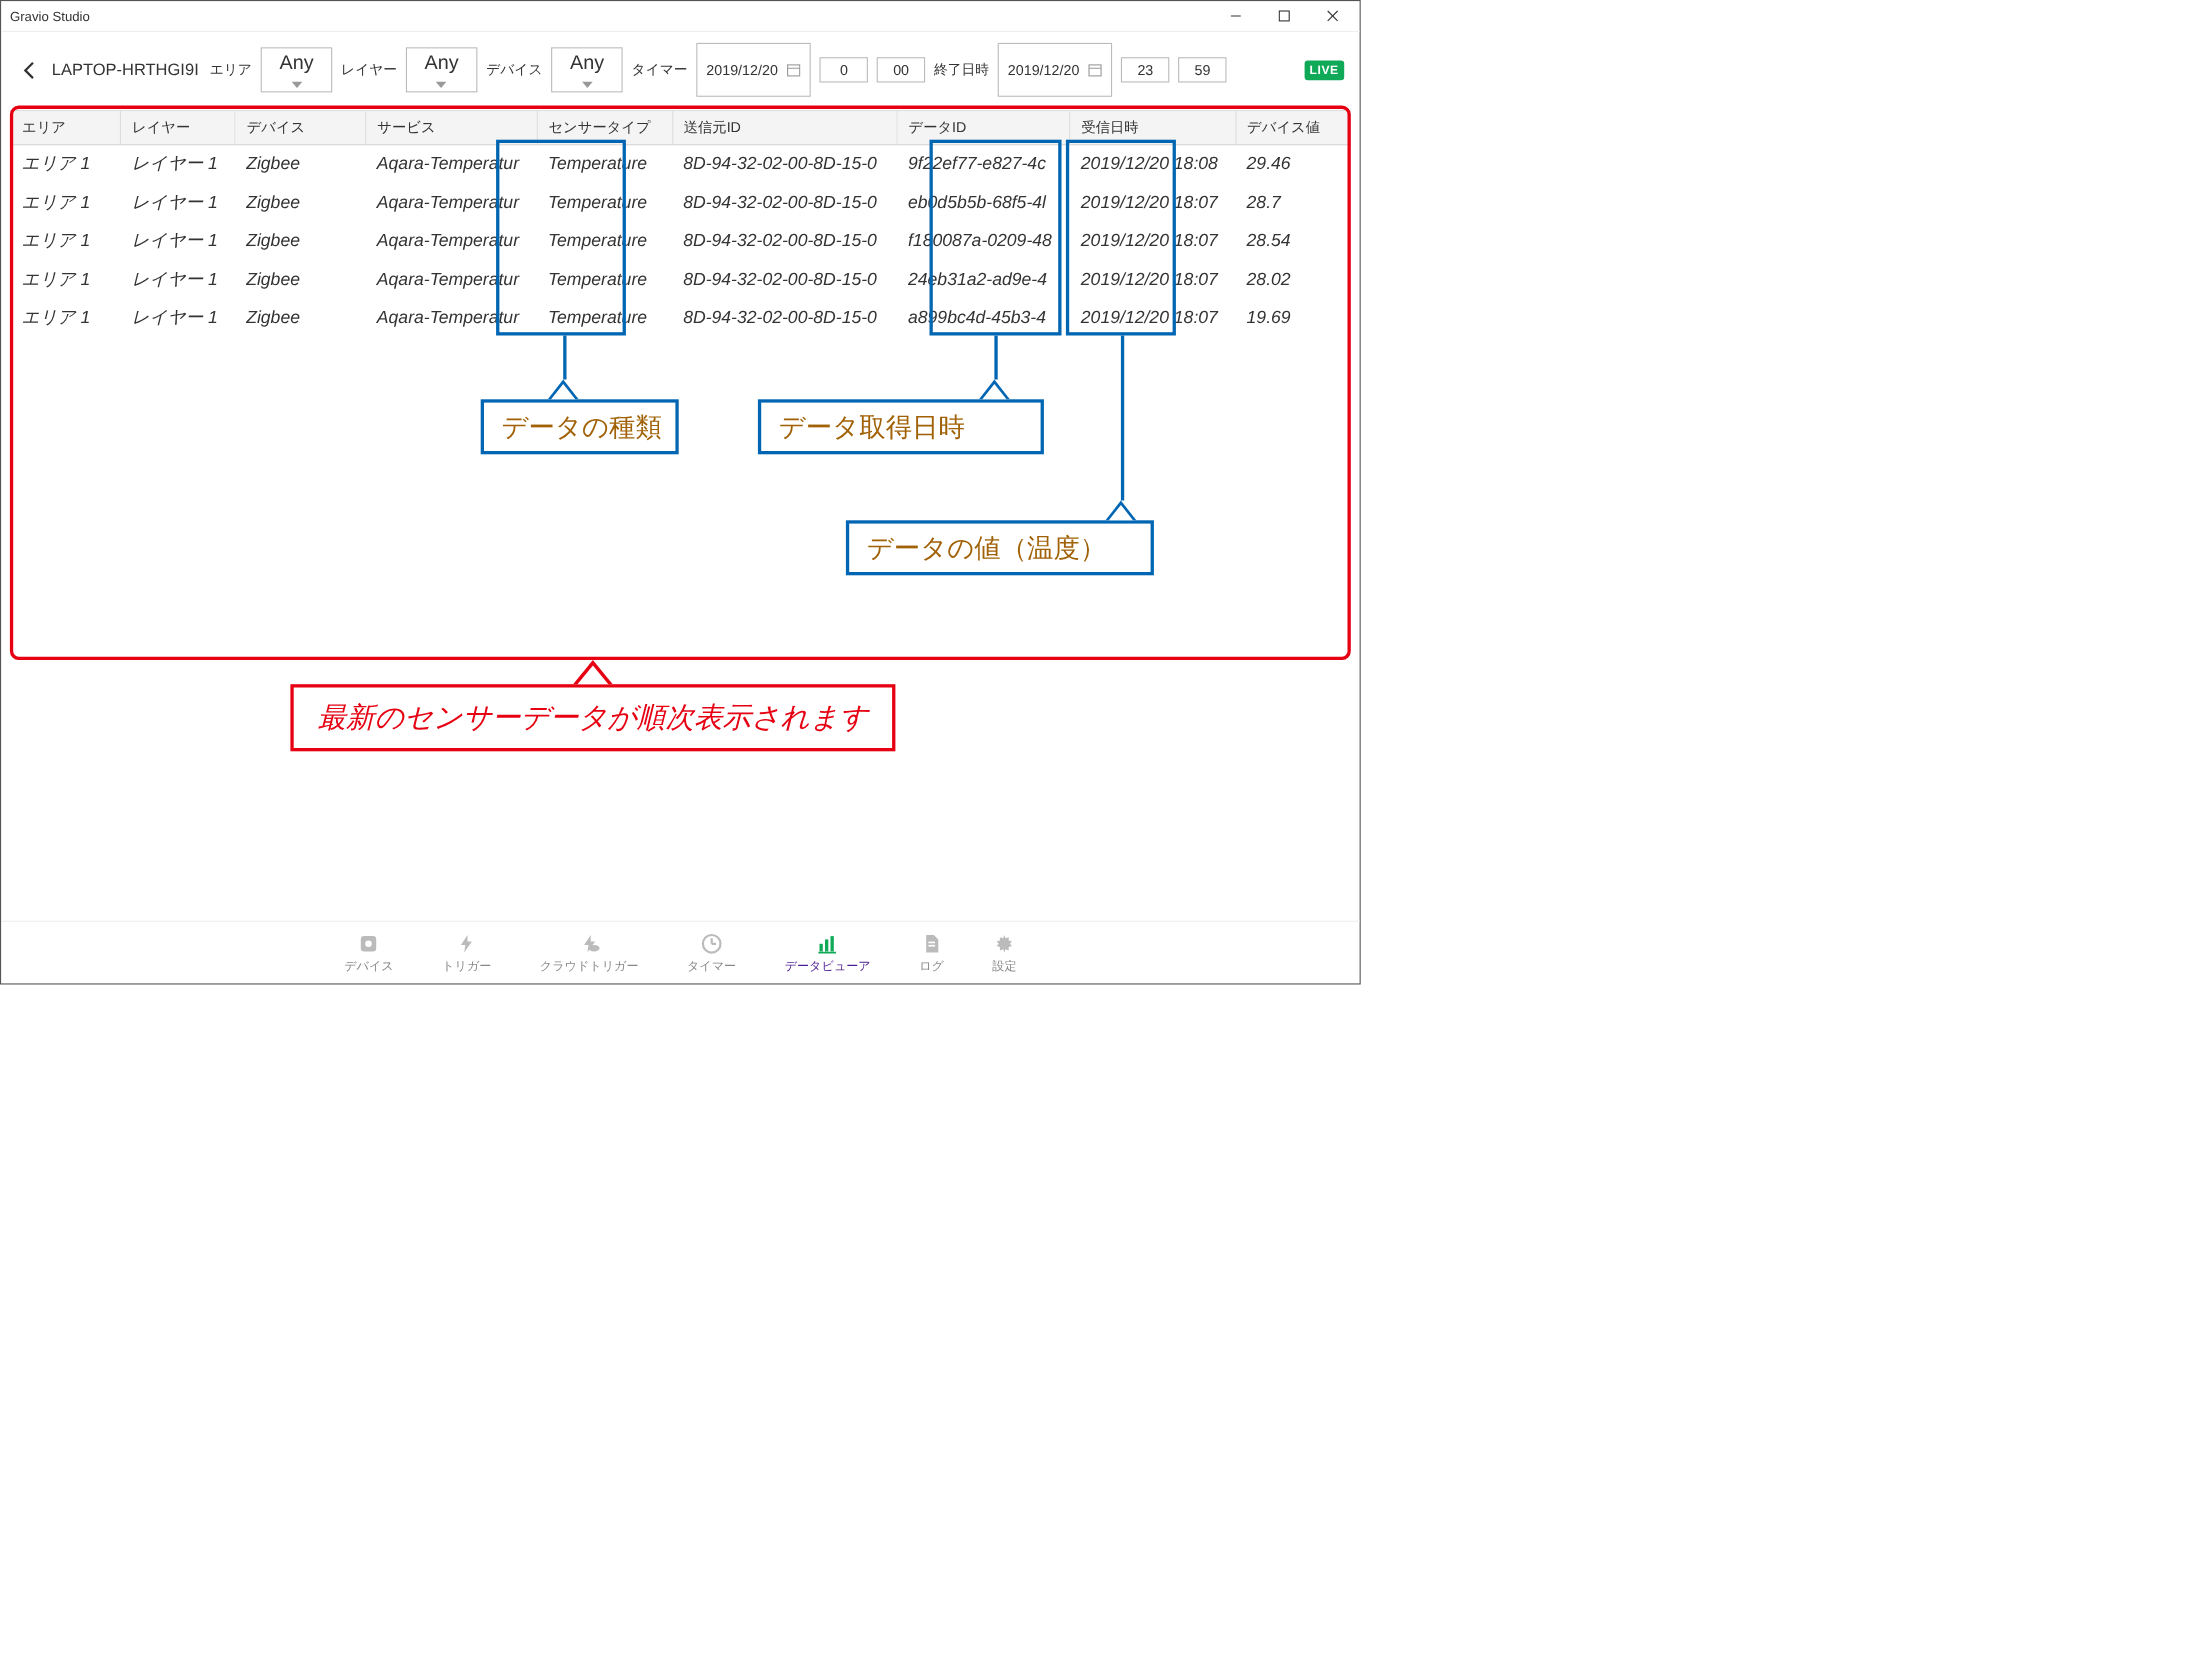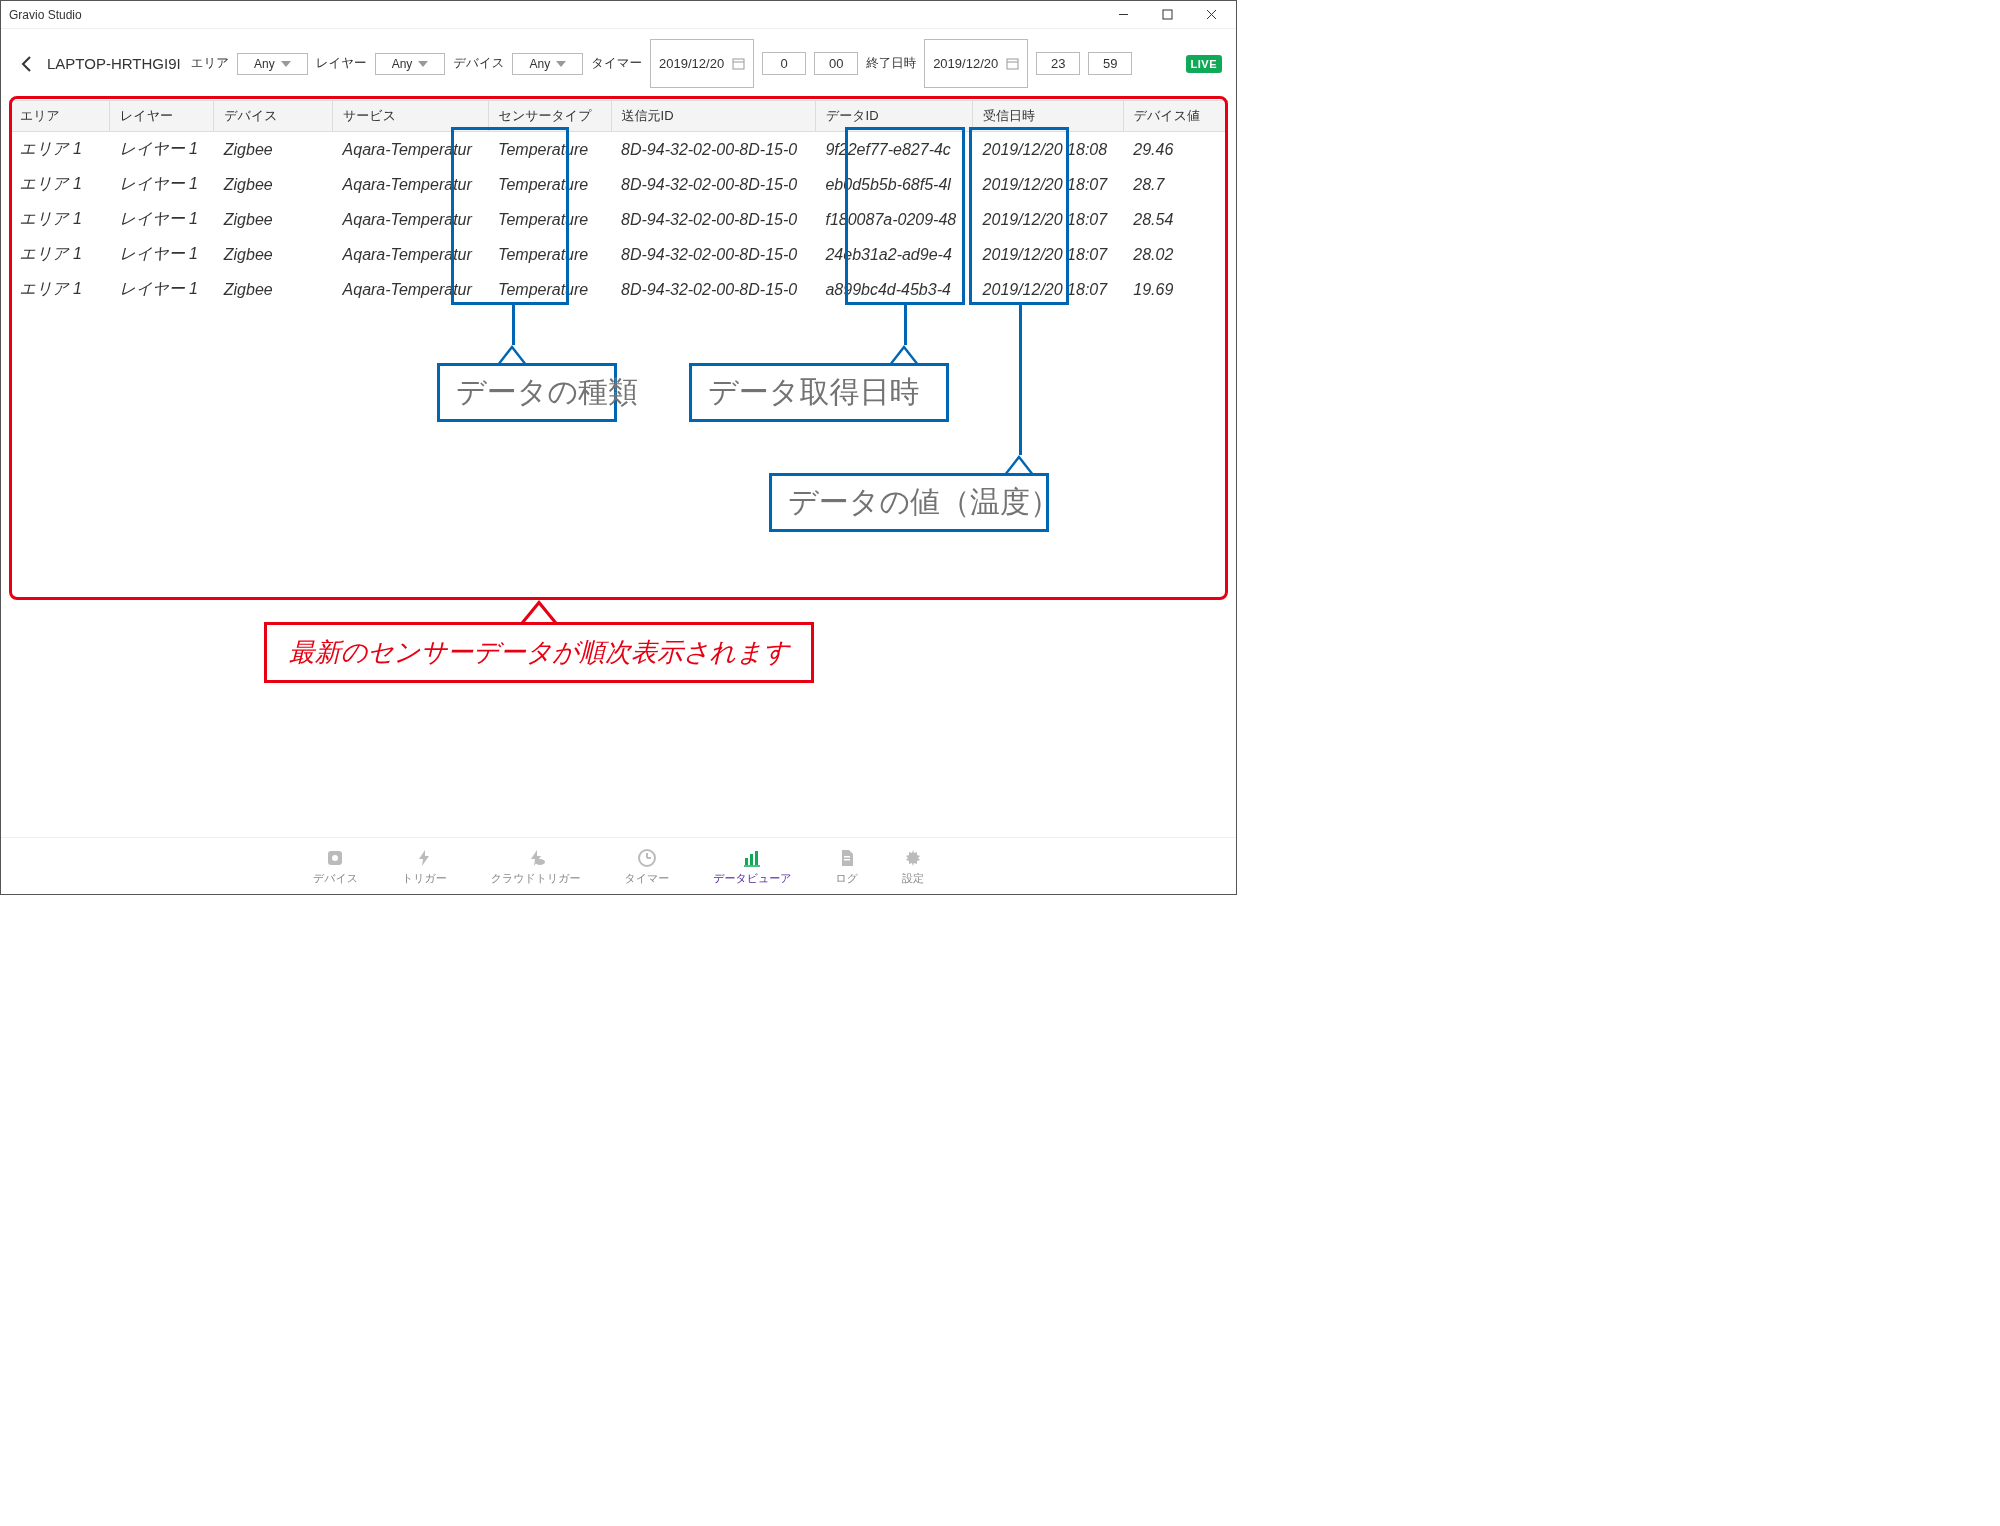--- a/index.html
+++ b/index.html
@@ -8,42 +8,42 @@
 .titlebar { display: flex; align-items: center; justify-content: space-between; height: 28px; padding: 0 4px 0 8px; border-bottom: 1px solid #eee; }
 .titlebar-title { font-size: 12px; color: #333; }
 .titlebar-controls { display: flex; gap: 2px; }
 .titlebar-btn { width: 42px; height: 26px; display: flex; align-items: center; justify-content: center; cursor: pointer; }
 .titlebar-btn svg { width: 11px; height: 11px; stroke: #333; fill: none; stroke-width: 1; }
 .toolbar { display: flex; align-items: center; gap: 8px; padding: 10px 14px 12px; }
 .back-btn { width: 24px; height: 24px; display: flex; align-items: center; justify-content: center; cursor: pointer; }
 .back-btn svg { width: 14px; height: 18px; stroke: #333; fill: none; stroke-width: 2; }
 .computer-name { font-size: 15px; color: #333; margin-right: 2px; }
 .filter-label { font-size: 12.5px; color: #333; }
-.dropdown { border: 1px solid #bbb; padding: 3px 16px; display: flex; align-items: center; gap: 6px; min-width: 56px; cursor: pointer; font-size: 12px; }
+.dropdown { border: 1px solid #bbb; padding: 3px 16px; display: flex; align-items: center; gap: 6px; min-width: 56px; cursor: pointer; font-size: 18px; flex-direction: column; }
 .dropdown svg { width: 10px; height: 6px; fill: #999; }
 .date-box { border: 1px solid #bbb; padding: 16px 8px; display: flex; align-items: center; gap: 8px; font-size: 13px; cursor: pointer; }
 .date-box svg { width: 13px; height: 13px; fill: #999; }
 .num-box { border: 1px solid #bbb; padding: 3px 0; width: 44px; text-align: center; font-size: 13px; cursor: pointer; }
 .live-badge { background: #0fa958; color: #fff; font-weight: bold; font-size: 11px; padding: 3px 5px; border-radius: 3px; margin-left: auto; cursor: pointer; letter-spacing: 0.5px; }
 .table-container { position: relative; margin: 0 8px; }
 .red-outline { position: absolute; top: -4px; left: 0; right: 0; height: 504px; border: 3px solid #e60012; border-radius: 8px; pointer-events: none; z-index: 5; }
 .table { width: 100%; border-collapse: collapse; }
 .table th { background: #f4f4f4; border: 1px solid #ddd; text-align: left; padding: 6px 10px; font-weight: normal; font-size: 13px; white-space: nowrap; overflow: hidden; }
 .table td { padding: 7px 10px; font-size: 16px; white-space: nowrap; overflow: hidden; font-style: italic; }
 .col-area { width: 96px; }
 .col-layer { width: 100px; }
 .col-device { width: 114px; }
 .col-service { width: 128px; }
 .col-sensor { width: 118px; }
 .col-sender { width: 160px; }
 .col-dataid { width: 128px; }
 .col-recv { width: 120px; }
 .col-val { width: 100px; }
 .callout { position: absolute; z-index: 10; }
-.callout-box { border: 3px solid #0066b3; background: #fff; padding: 6px 16px; font-size: 30px; color: #737373; white-space: nowrap; }
+.callout-box { border: 3px solid #0066b3; background: #fff; padding: 6px 16px; font-size: 24px; color: #a16207; white-space: nowrap; }
 .callout-box.red { border-color: #e60012; color: #e60012; font-size: 26px; padding: 10px 22px; font-style: italic; }
 .callout-pointer { width: 0; height: 0; margin: 0 auto; }
 .callout-pointer.down { border-left: 14px solid transparent; border-right: 14px solid transparent; border-bottom: 18px solid #0066b3; }
 .callout-pointer.down::after { content:""; display:block; width:0; height:0; border-left:11px solid transparent; border-right:11px solid transparent; border-bottom:14px solid #fff; position: relative; top: 4px; left: -11px; }
 .callout-line { width: 3px; background: #0066b3; margin: 0 auto; }
 .blue-col-outline { position: absolute; border: 3px solid #0066b3; pointer-events: none; z-index: 6; }
 .red-pointer-wrap { display:flex; flex-direction: column; align-items: center; }
 .red-pointer { width: 0; height: 0; border-left: 18px solid transparent; border-right: 18px solid transparent; border-bottom: 22px solid #e60012; }
 .red-pointer::after { content:""; display:block; width:0; height:0; border-left:14px solid transparent; border-right:14px solid transparent; border-bottom:17px solid #fff; position: relative; top: 5px; left: -14px; }
 .bottom-space { height: 300px; }

